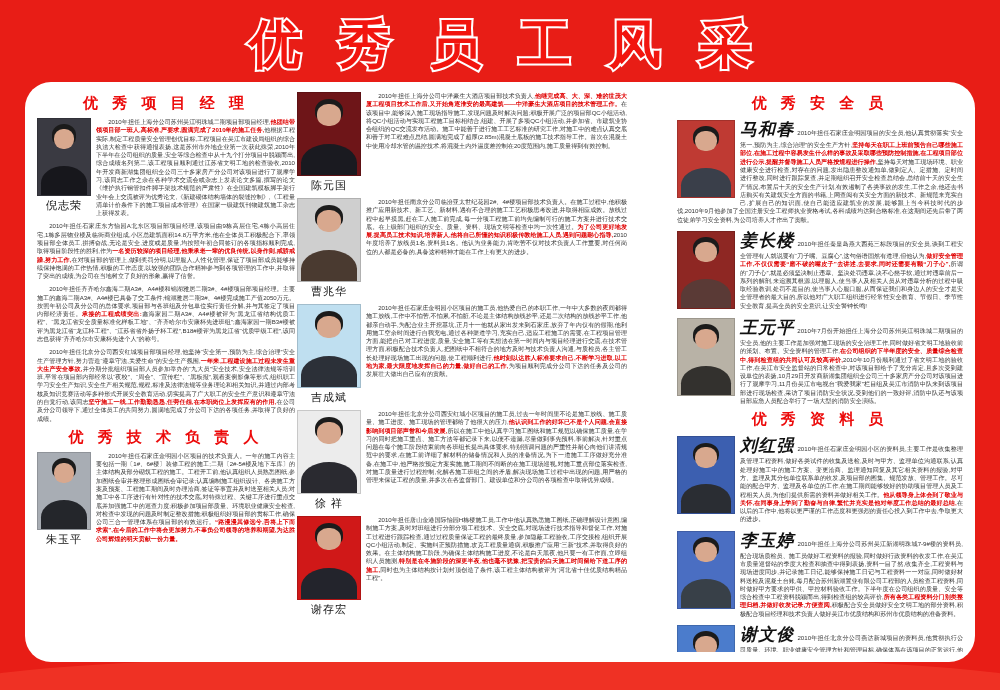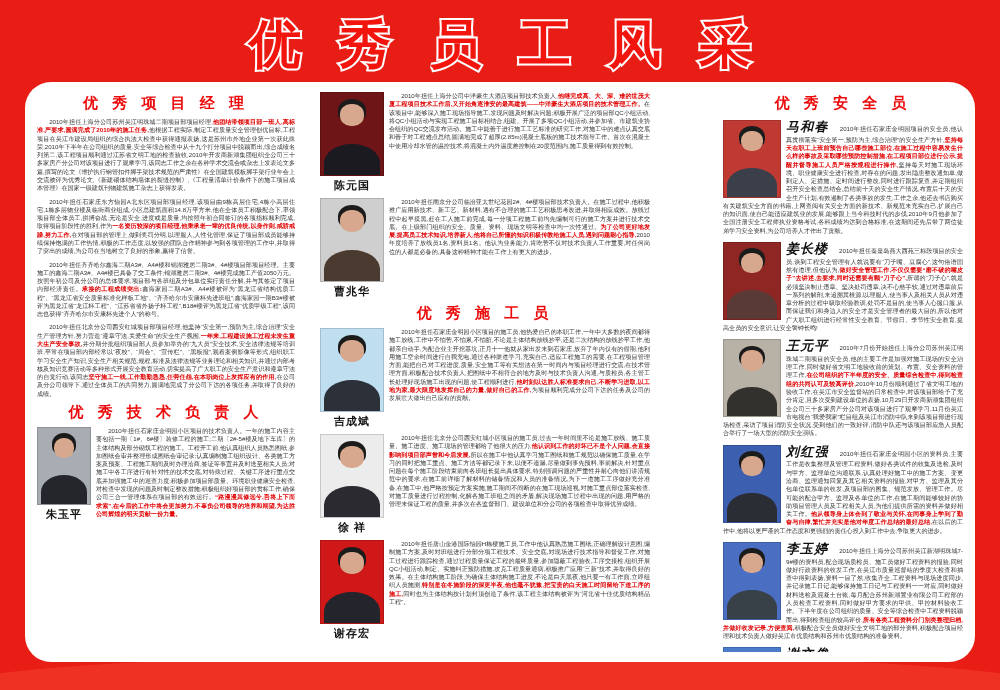--- a/index.html
+++ b/index.html
@@ -5,52 +5,60 @@
   html,body{margin:0;padding:0;}
   body{width:1000px;height:690px;overflow:hidden;background:#e81d16;position:relative;
        font-family:"Liberation Sans","DejaVu Sans",sans-serif;}
   .page{position:absolute;inset:0;border-radius:13px;}
   .title{position:absolute;top:10px;left:0;width:100%;text-align:center;
          font-size:52px;font-weight:bold;color:#f2150e;letter-spacing:38px;padding-left:38px;
          -webkit-text-stroke:4px #ffffff;paint-order:stroke fill;box-sizing:border-box;}
   .swoosh{position:absolute;left:-6%;bottom:-34px;width:112%;height:70px;border-radius:50% 50% 0 0;
           background:#f84b35;opacity:.45;}
   .panel{position:absolute;left:25px;top:82px;width:950px;height:580px;background:#ffffff;
-         border-radius:26px;box-sizing:border-box;padding:10px 12px;display:flex;gap:25px;overflow:hidden;}
+         border-radius:26px;box-sizing:border-box;padding:10px 12px;display:flex;gap:2px;overflow:hidden;}
   .col{overflow:hidden;}
   .c0{flex:0 0 258px;}
   .c1{flex:0 0 330px;}
   .c2{flex:1 1 auto;padding-left:48px;}
   .sec-header{color:#ec0a0a;font-weight:bold;font-size:15px;letter-spacing:5px;text-align:center;
               margin:2px 0 5px;white-space:nowrap;}
   .entry{display:flex;gap:5px;margin-bottom:5px;}
   .pcol{flex:0 0 auto;}
   .photo{position:relative;overflow:hidden;border:1px solid rgba(0,0,0,.15);box-sizing:border-box;}
   .c0 .photo{width:54px;height:78px;}
   .c1 .photo{width:64px;height:84px;}
   .c2 .photo{float:left;width:58px;height:78px;margin:2px 5px 2px 0;}
   .ph-hair{position:absolute;left:27%;top:7%;width:46%;height:28%;border-radius:50% 50% 40% 40%;background:#1b1b1b;}
   .ph-face{position:absolute;left:31%;top:13%;width:38%;height:27%;border-radius:46%;background:#d8a88e;}
   .ph-torso{position:absolute;left:5%;bottom:-8%;width:90%;height:46%;border-radius:50% 50% 0 0;background:#222;}
-  .pname{text-align:center;font-weight:bold;font-size:11px;margin-top:2px;color:#111;letter-spacing:1px;}
+  .pname{text-align:center;font-weight:normal;font-size:11px;margin-top:2px;color:#111;letter-spacing:1px;}
   .bio{font-size:6.1px;line-height:1.36;text-align:justify;color:#333;text-indent:2em;flex:1 1 auto;overflow:hidden;}
   .c2 .bio{text-indent:0;}
   .bio .em{color:#e00000;font-weight:bold;}
-  .iname{font-weight:bold;font-style:italic;font-size:13px;color:#111;margin-right:11px;letter-spacing:1px;}
+  .iname{font-weight:bold;font-style:italic;font-size:17px;color:#111;margin-right:3px;letter-spacing:1px;}
 </style>
 </head>
 <body>
 
 <div class="page">
   <div class="swoosh"></div>
   <div class="title">优秀员工风采</div>
   <div class="panel">
     <div class="col c0" id="col0">
         <div class="sec-header">优 秀 项 目 经 理</div>
         <div class="entry">
+          <div class="pcol">
+            <div class="photo" style="background: rgb(58, 58, 66);">
+              <div class="ph-hair"></div>
+              <div class="ph-face"></div>
+              <div class="ph-torso" style="background: rgb(23, 23, 28);"></div>
+            </div>
+            <div class="pname">倪志荣</div>
+          </div>
           <div class="bio"><span class="seg">2010年担任上海分公司苏州吴江明珠城二期项目部项目经理,</span><span class="em">他团结带领项目部一班人,高标准,严要求,圆满完成了2010年的施工任务,</span><span class="seg">他根据工程实际,制定工程质量安全管理创优目标,工程项目在吴江市建设局组织的综合执法大检查中获得通报表扬,这是苏州市外地企业第一次获此殊荣,2010年下半年在公司组织的质量,安全等综合检查中从十九个打分项目中脱颖而出,综合成绩名列第二,该工程项目顺利通过江苏省文明工地的检查验收,2010年开发商新湖集团组织全公司三十多家房产分公司对该项目进行了观摩学习,该同志工作之余在各种学术交流会或杂志上发表论文多篇,撰写的论文《维护执行钢管扣件脚手架技术规范的严肃性》在全国建筑模板脚手架行业年会上交流被评为优秀论文,《新建砌体结构墙体的裂缝控制》,《工程量清单计价条件下的施工项目成本管理》在国家一级建筑刊物建筑施工杂志上获得发表。</span></div>
         </div>
         <div class="entry">
           <div class="bio"><span class="seg">2010年担任石家庄东方怡园A北东区项目部项目经理,该项目由9栋高层住宅,4栋小高层住宅,1栋多层物业楼及临街商业组成,小区总建筑面积14.8万平方米,他在全体员工积极配合下,率领项目部全体员工,拼搏奋战,无论是安全,进度或是质量,均按照年初合同签订的各项指标顺利完成,取得项目阶段性的胜利,作为</span><span class="em">一名资历较深的项目经理,他秉承老一辈的优良传统,以身作则,戒骄戒躁,努力工作,</span><span class="seg">在对项目部的管理上,做到奖罚分明,以理服人,人性化管理,保证了项目部成员能够持续保持饱满的工作热情,积极的工作态度,以较强的团队合作精神参与到各项管理的工作中,并取得了突出的成绩,为公司在当地树立了良好的形象,赢得了信誉。</span></div>
         </div>
         <div class="entry">
           <div class="bio"><span class="seg">2010年担任齐齐哈尔鑫海二期A3#、A4#楼和锦湖雅居二期3#、4#楼项目部项目经理。主要施工的鑫海二期A3#、A4#楼已具备了交工条件;锦湖雅居二期3#、4#楼完成施工产值2050万元。按照年初公司及分公司的总体要求,项目部与各班组及分包单位实行责任分解,并与其签定了项目内部经济责任。</span><span class="em">承接的工程成绩突出:</span><span class="seg">鑫海家园二期A3#、A4#楼被评为“黑龙江省结构优质工程”、“黑龙江省安全质量标准化样板工地”、“齐齐哈尔市安康杯先进班组”;鑫海家园一期B3#楼被评为黑龙江省“龙江杯工程”、“江苏省省外扬子杯工程”,B18#楼评为黑龙江省“优质甲级工程”,该同志也获得“齐齐哈尔市安康杯先进个人”的称号。</span></div>
         </div>
         <div class="entry">
           <div class="bio"><span class="seg">2010年担任北京分公司西安红城项目部项目经理,他坚持“安全第一,预防为主,综合治理”安全生产管理方针,努力营造“遵章守法,关爱生命”的安全生产氛围,</span><span class="em">一年来,工程建设施工过程未发生重大生产安全事故,</span><span class="seg">并分期分批组织项目部人员参加举办的“九大员”安全技术,安全法律法规等培训班,平常在项目部内部经常以“夜校”、“周会”、“宣传栏”、“黑板报”,观看案例影像等形式,组织职工学习安全生产知识,安全生产相关规范,规程,标准及法律法规等业务理论和相关知识,并通过内部考核及知识竞赛活动等多种形式开展安全教育活动,切实提高了广大职工的安全生产意识和遵章守法的自觉行动,该同志</span><span class="em">坚守施工一线,工作勤勤恳恳,任劳任怨,在本职岗位上发挥应有的作用,</span><span class="seg">在公司及分公司领导下,通过全体员工的共同努力,圆满地完成了分公司下达的各项任务,并取得了良好的成绩。</span></div>
@@ -84,21 +92,20 @@
           <div class="pcol">
             <div class="photo" style="background: rgb(207, 207, 207);">
               <div class="ph-hair"></div>
               <div class="ph-face"></div>
               <div class="ph-torso" style="background: rgb(74, 58, 48);"></div>
             </div>
             <div class="pname">曹兆华</div>
           </div>
           <div class="bio"><span class="seg">2010年担任南京分公司临汾亚太世纪花园2#、4#楼项目部技术负责人。在施工过程中,他积极推广应用新技术、新工艺、新材料,遇有不合理的施工工艺积极思考改进,并取得相应成效。放线过程中起早摸黑,赶在工人施工前完成,每一分项工程施工前均先编制可行的施工方案并进行技术交底。在上级部门组织的安全、质量、资料、现场文明等检查中均一次性通过。</span><span class="em">为了公司更好地发展,提高员工技术知识,培养新人,他将自己所懂的知识积极传教给施工人员,遇到问题耐心指导,</span><span class="seg">2010年度培养了放线员1名,资料员1名。他认为业务能力,肯吃苦不仅对技术负责人工作重要,对任何岗位的人都是必备的,具备这种精神才能在工作上有更大的进步。</span></div>
         </div>
-        <div class="sec-header">优 秀 施 工 员</div>
         <div class="entry">
           <div class="pcol">
             <div class="photo" style="background: rgb(191, 223, 240);">
               <div class="ph-hair"></div>
               <div class="ph-face"></div>
               <div class="ph-torso" style="background: rgb(44, 48, 56);"></div>
             </div>
             <div class="pname">吉成斌</div>
           </div>
           <div class="bio"><span class="seg">2010年担任石家庄金明园小区项目的施工员,他热爱自己的本职工作,一年中大多数的夜间都得施工放线,工作中不怕苦,不怕累,不怕脏,不论是主体结构放线抄平,还是二次结构的放线抄平工作,他都亲自动手,为配合业主开挖基坑,正月十一他就从家出发来到石家庄,放弃了年内仅有的假期,他利用施工空余时间进行自我充电,通过各种渠道学习,充实自己,适应工程施工的需要,在工程项目管理方面,能把自己对工程进度,质量,安全施工等有关想法在第一时间内与项目经理进行交流,在技术管理方面,积极配合技术负责人,把图纸中不相符合的地方及时与技术负责人沟通,与质检员,各主管工长处理好现场施工出现的问题,使工程顺利进行,</span><span class="em">他时刻以达胜人标准要求自己,不断学习进取,以工地为家,最大限度地发挥自己的力量,做好自己的工作,</span><span class="seg">为项目顺利完成分公司下达的任务及公司的发展壮大做出自己应有的贡献。</span></div>
@@ -142,20 +149,21 @@
               <div class="ph-torso" style="background: rgb(90, 58, 54);"></div>
             </div><span class="iname">姜长楼</span><span class="seg">2010年担任秦皇岛燕大西苑三标段项目的安全员,谈到工程安全管理有人就说要有“刀子嘴、豆腐心”,这句俗语固然有道理,但他认为,</span><span class="em">做好安全管理工作,不仅仅需要“磨不破的嘴皮子”去讲述,去要求,同时还需要有颗“刀子心”,</span><span class="seg">所谓的“刀子心”,就是必须坚决制止违章、坚决处罚违章,决不心慈手软,通过对违章前后一系列的解剖,来追溯其根源,以理服人,使当事人及相关人员从对违章分析的过程中吸取经验教训,处罚不是目的,使当事人心服口服,从而保证我们和身边人的安全才是安全管理者的最大目的,所以他对广大职工组织进行经常性安全教育、节假日、季节性安全教育,提高全员的安全意识,让安全警钟长鸣!</span></div>
         </div>
         <div class="entry">
           <div class="bio"><div class="photo" style="background: rgb(184, 178, 166);">
               <div class="ph-hair"></div>
               <div class="ph-face"></div>
               <div class="ph-torso" style="background: rgb(51, 49, 46);"></div>
             </div><span class="iname">王元平</span><span class="seg">2010年7月份开始担任上海分公司苏州吴江明珠城二期项目的安全员,他的主要工作是加强对施工现场的安全治理工作,同时做好省文明工地验收前的策划、布置、安全资料的管理工作,</span><span class="em">在公司组织的下半年度的安全、质量综合检查中,得到检查组的共同认可及较高评价,</span><span class="seg">2010年10月份顺利通过了省文明工地的验收工作,在吴江市安全监督站的日常检查中,对该项目部给予了充分肯定,且多次受到建设单位的表扬,10月29日开发商新湖集团组织全公司三十多家房产分公司对该项目进行了观摩学习,11月份吴江市电视台“我爱我家”栏目组及吴江市消防中队来到该项目部进行现场检查,采访了项目消防安全状况,受到他们的一致好评,消防中队还与该项目部应急人员配合举行了一场大型的消防安全演练。</span></div>
         </div>
+        <div class="sec-header">优 秀 资 料 员</div>
         <div class="entry">
           <div class="bio"><div class="photo" style="background: rgb(60, 95, 176);">
               <div class="ph-hair"></div>
               <div class="ph-face"></div>
               <div class="ph-torso" style="background: rgb(42, 45, 51);"></div>
             </div><span class="iname">刘红强</span><span class="seg">2010年担任石家庄金明园小区的资料员,主要工作是收集整理及管理工程资料,做好各类试件的收集及送检,及时与甲方、监理单位沟通联系,认真处理好施工中的施工方案、变更洽商、监理通知回复及其它相关资料的报验,对甲方、监理及其分包单位联系单的收发,及项目部的图集、规范发放、管理工作。尽可能的配合甲方、监理及各单位的工作,在施工期间能够较好的协助项目管理人员及工程相关人员,为他们提供所需的资料并做好相关工作。</span><span class="em">他从领导身上体会到了敬业与关怀,在同事身上学到了勤奋与自律,繁忙并充实是他对年度工作总结的最好总结,</span><span class="seg">在以后的工作中,他将以更严谨的工作态度和更强烈的责任心投入到工作中去,争取更大的进步。</span></div>
         </div>
         <div class="entry">
           <div class="bio"><div class="photo" style="background: rgb(74, 110, 194);">
               <div class="ph-hair"></div>

